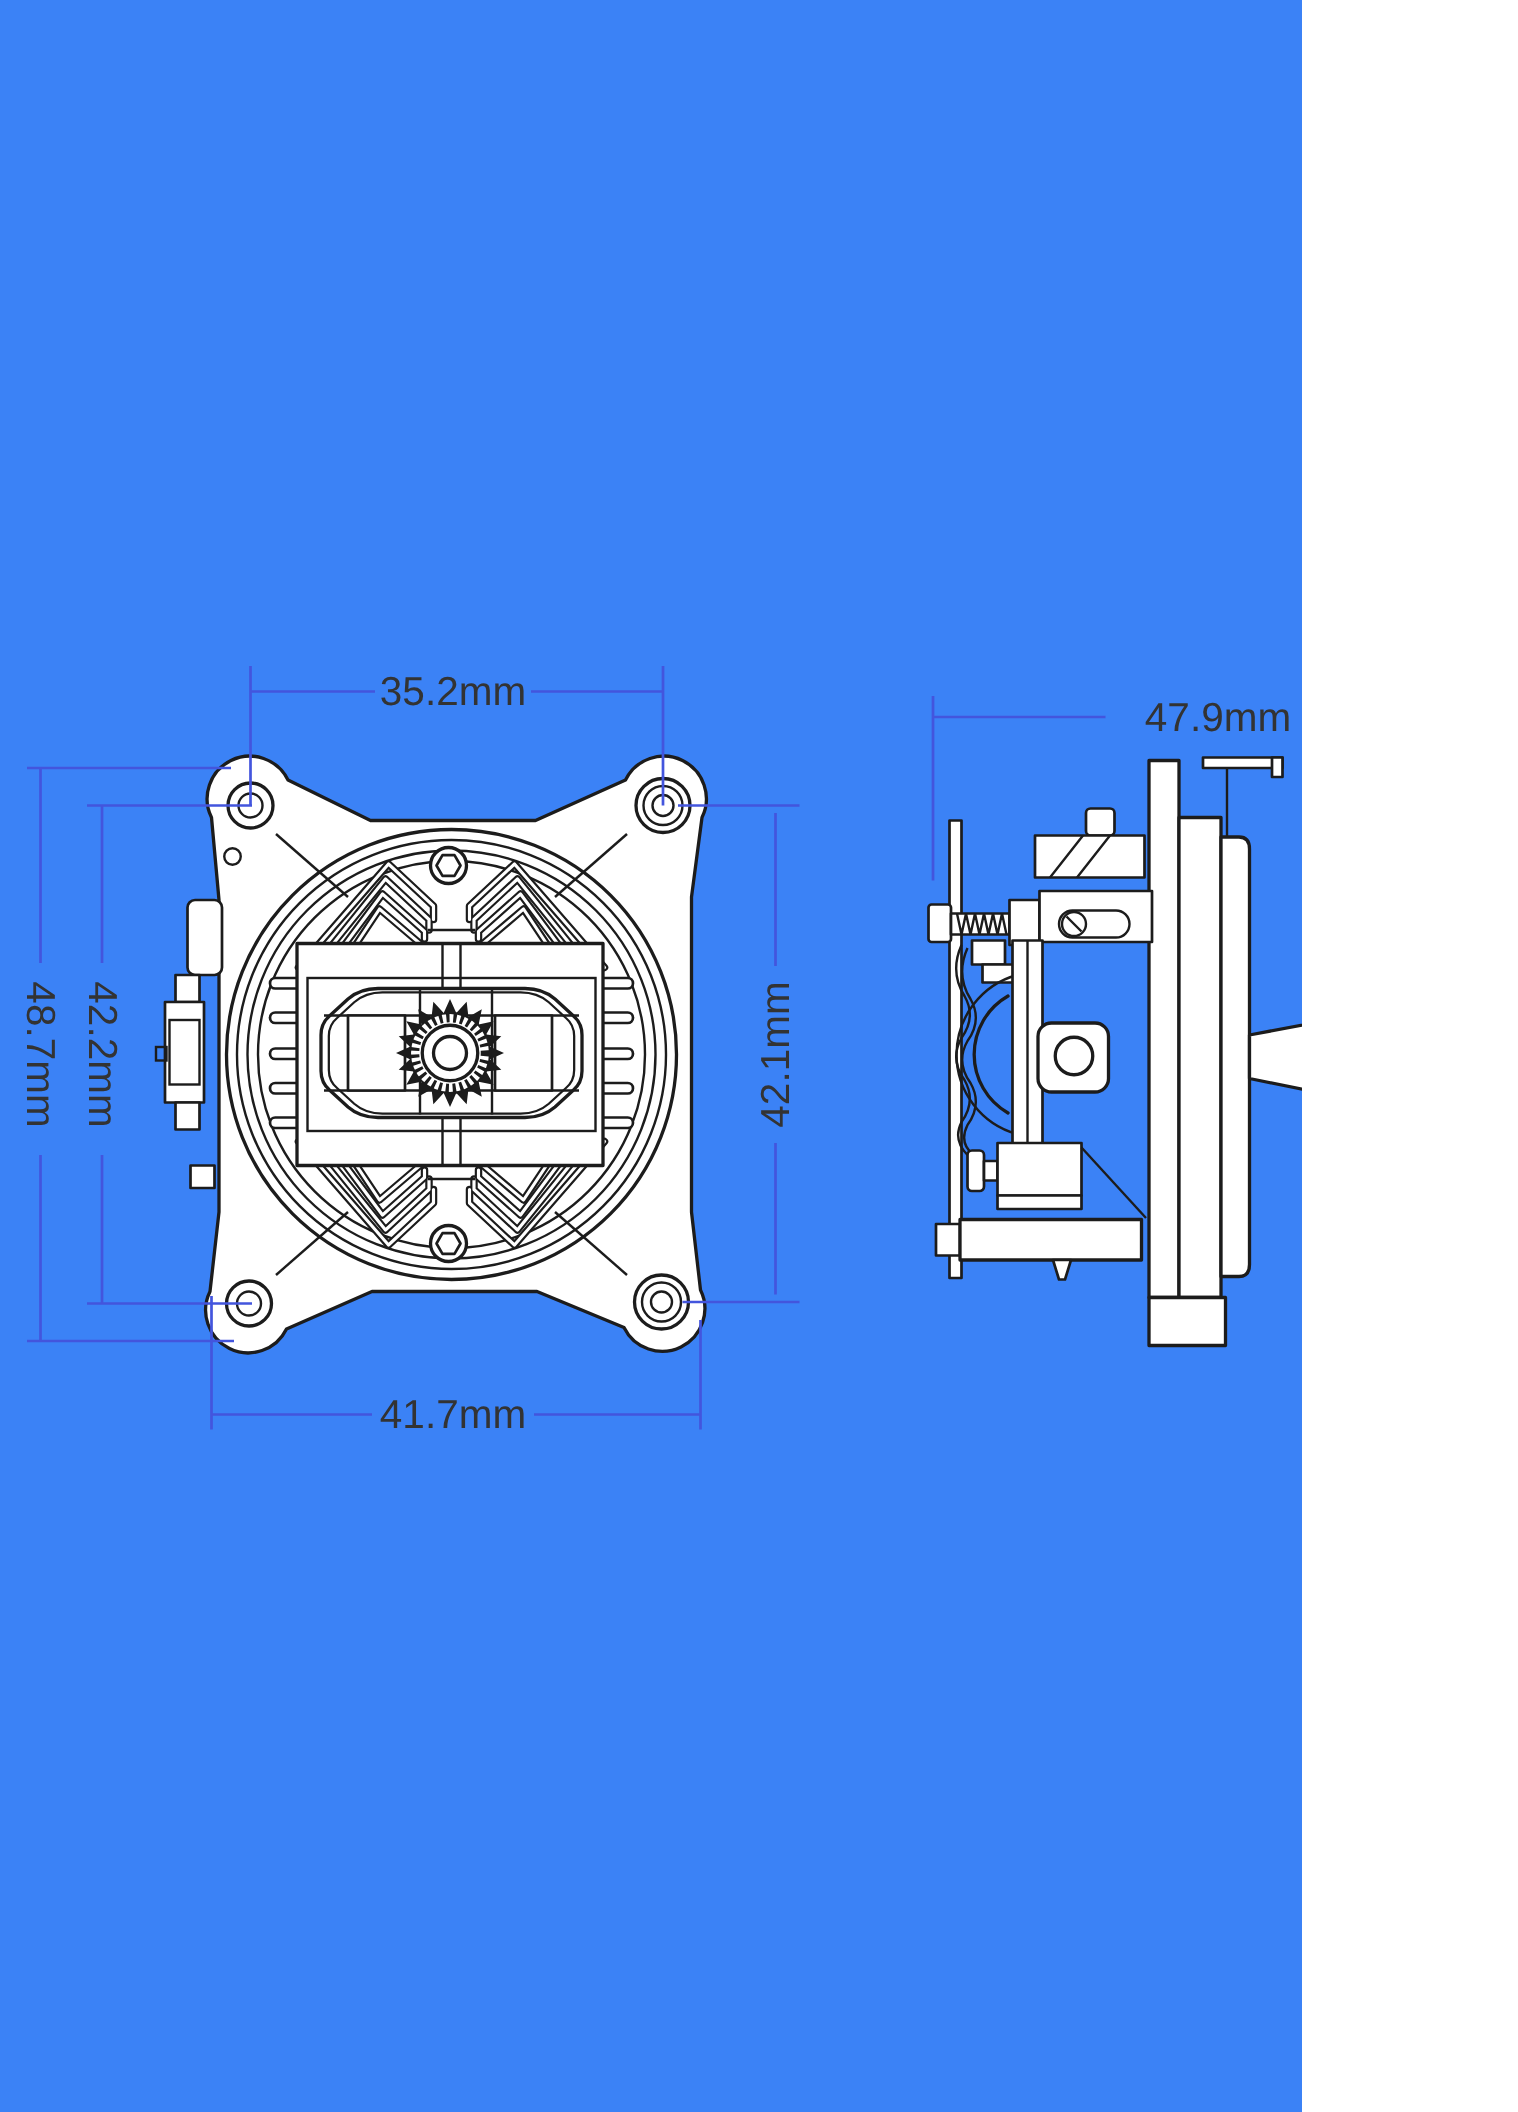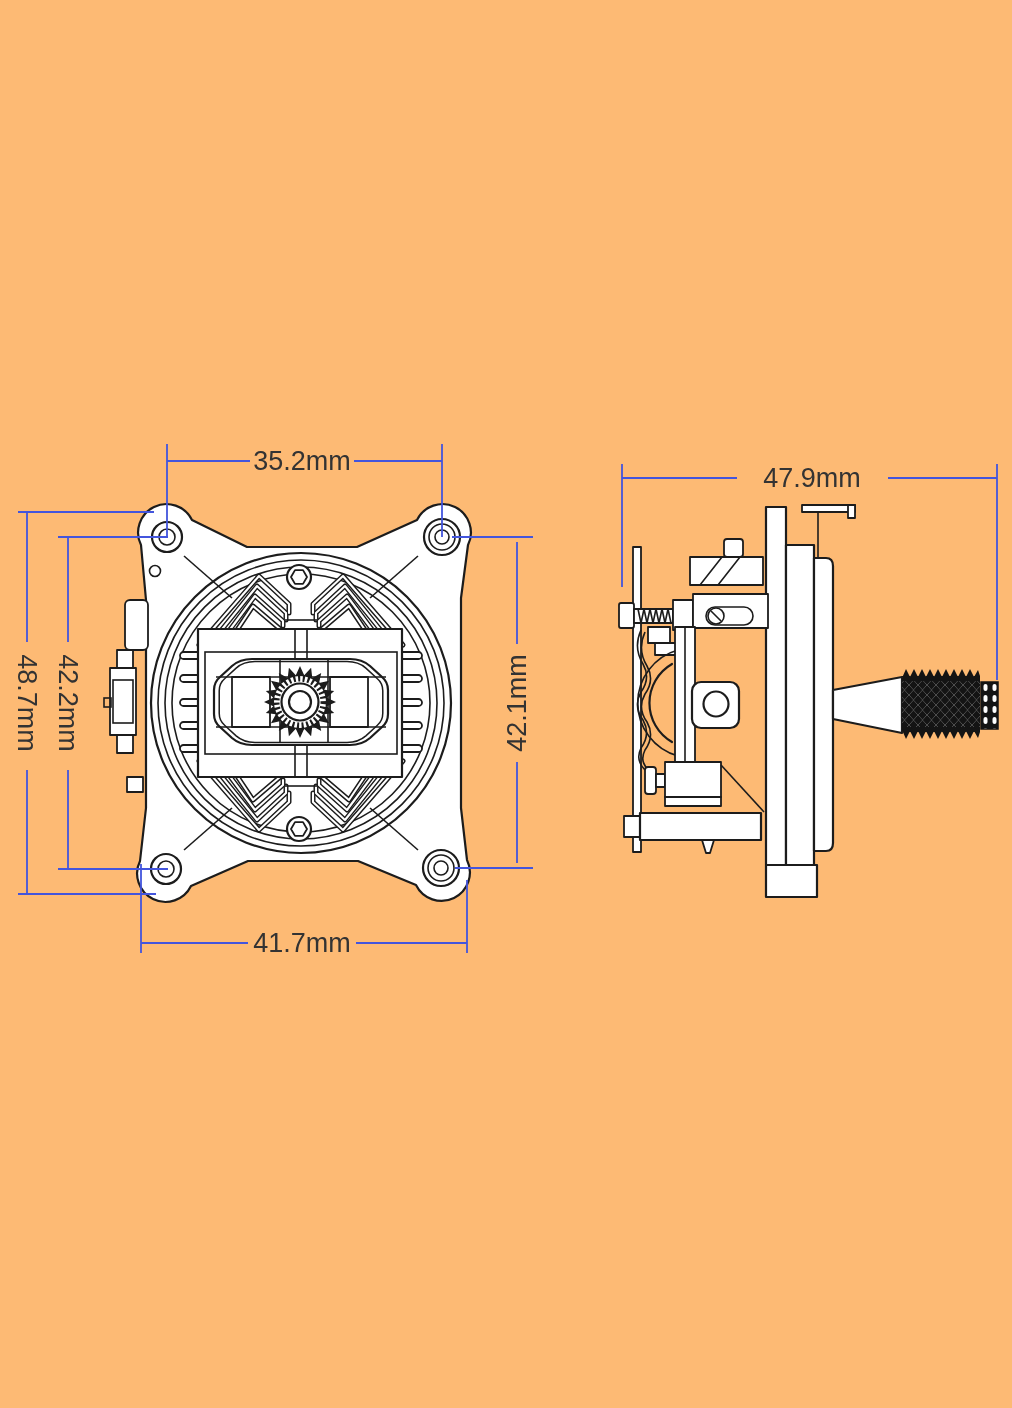--- a/index.html
+++ b/index.html
@@ -1,16 +1,16 @@
 <!DOCTYPE html>
 <html><head>
 <meta charset="utf-8">
 <style>
   html,body{margin:0;padding:0;background:#ffffff;}
-  .page{position:relative;width:1012px;height:1408px;background:#fdba74;overflow:hidden;
+  .page{position:relative;width:868px;height:1408px;background:#3b82f6;overflow:hidden;
         font-family:"Liberation Sans", sans-serif;}
   svg{position:absolute;left:0;top:0;}
   
   .ln     {stroke:#1c1c1c;stroke-width:2.2;fill:none;stroke-linejoin:round;stroke-linecap:round;}
   .lnthin {stroke:#1c1c1c;stroke-width:1.6;fill:none;}
   .wfill  {fill:#ffffff;stroke:#1c1c1c;stroke-width:2.2;stroke-linejoin:round;}
   .wfill15{fill:#ffffff;stroke:#1c1c1c;stroke-width:1.8;stroke-linejoin:round;}
   
   .cb use{stroke:#1c1c1c;stroke-width:5;fill:none;stroke-linejoin:round;stroke-linecap:round;}
   .cw use{stroke:#ffffff;stroke-width:2.1;fill:none;stroke-linejoin:round;stroke-linecap:round;}

